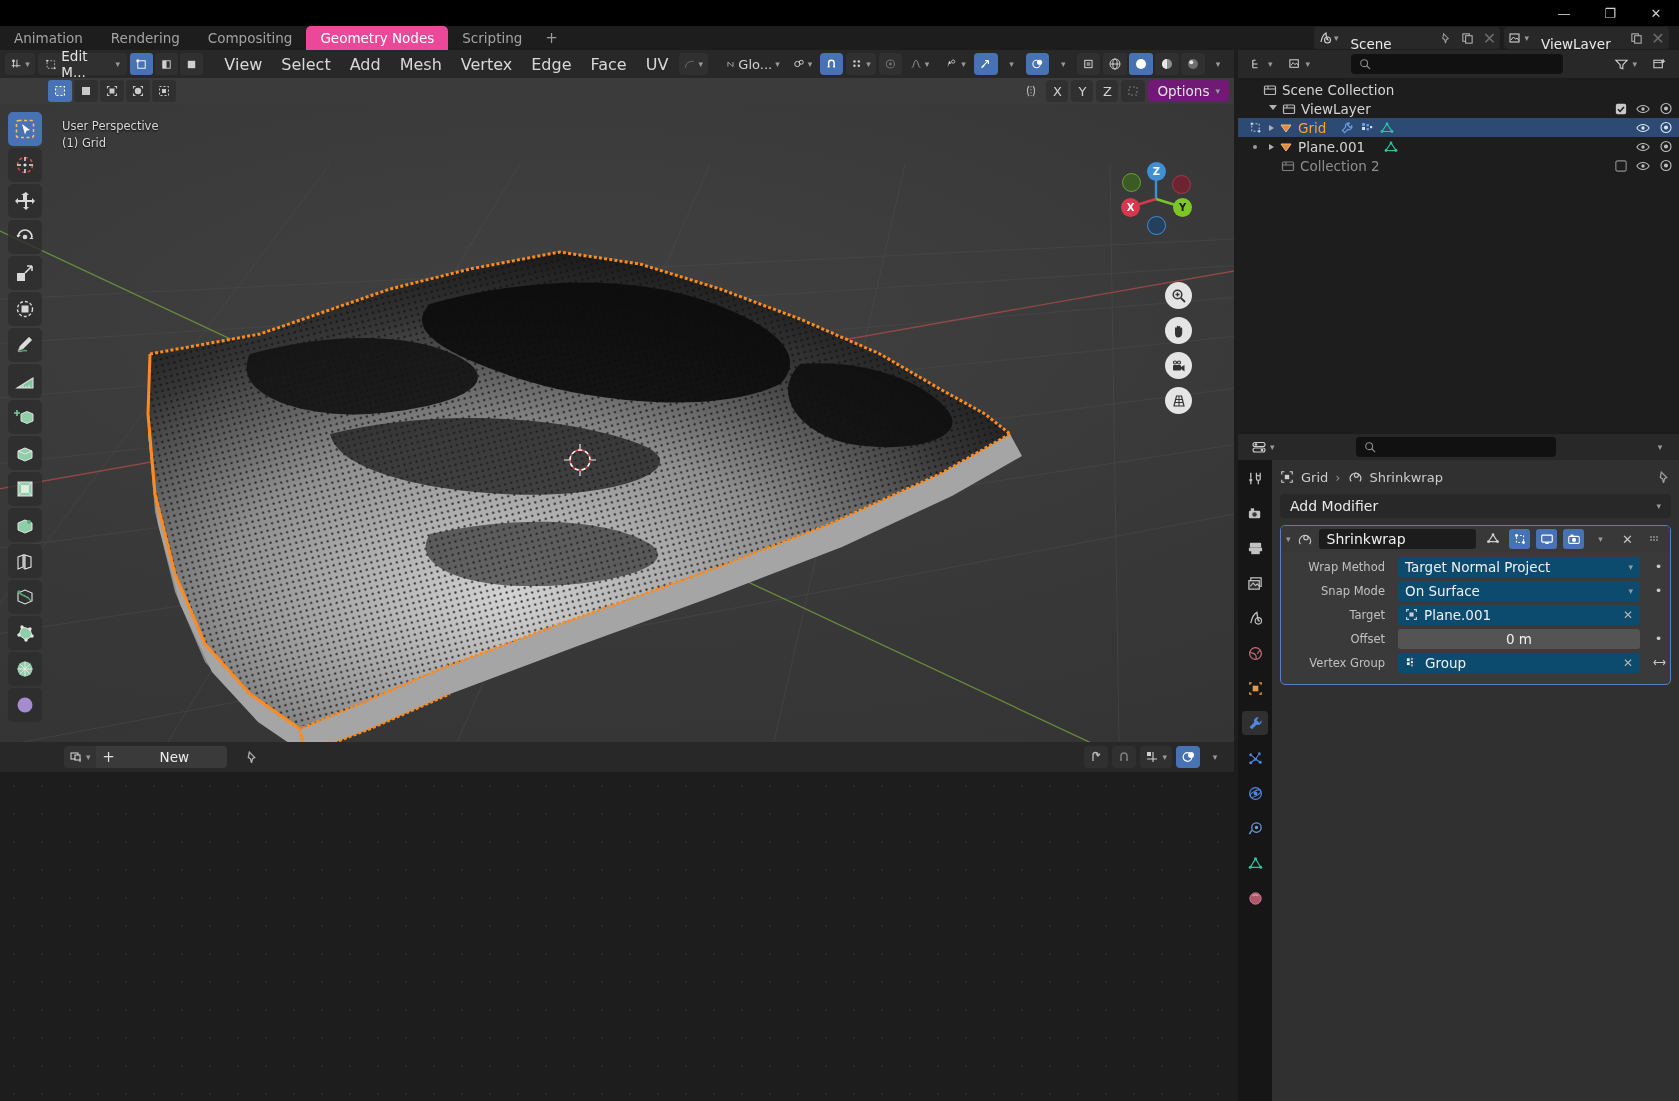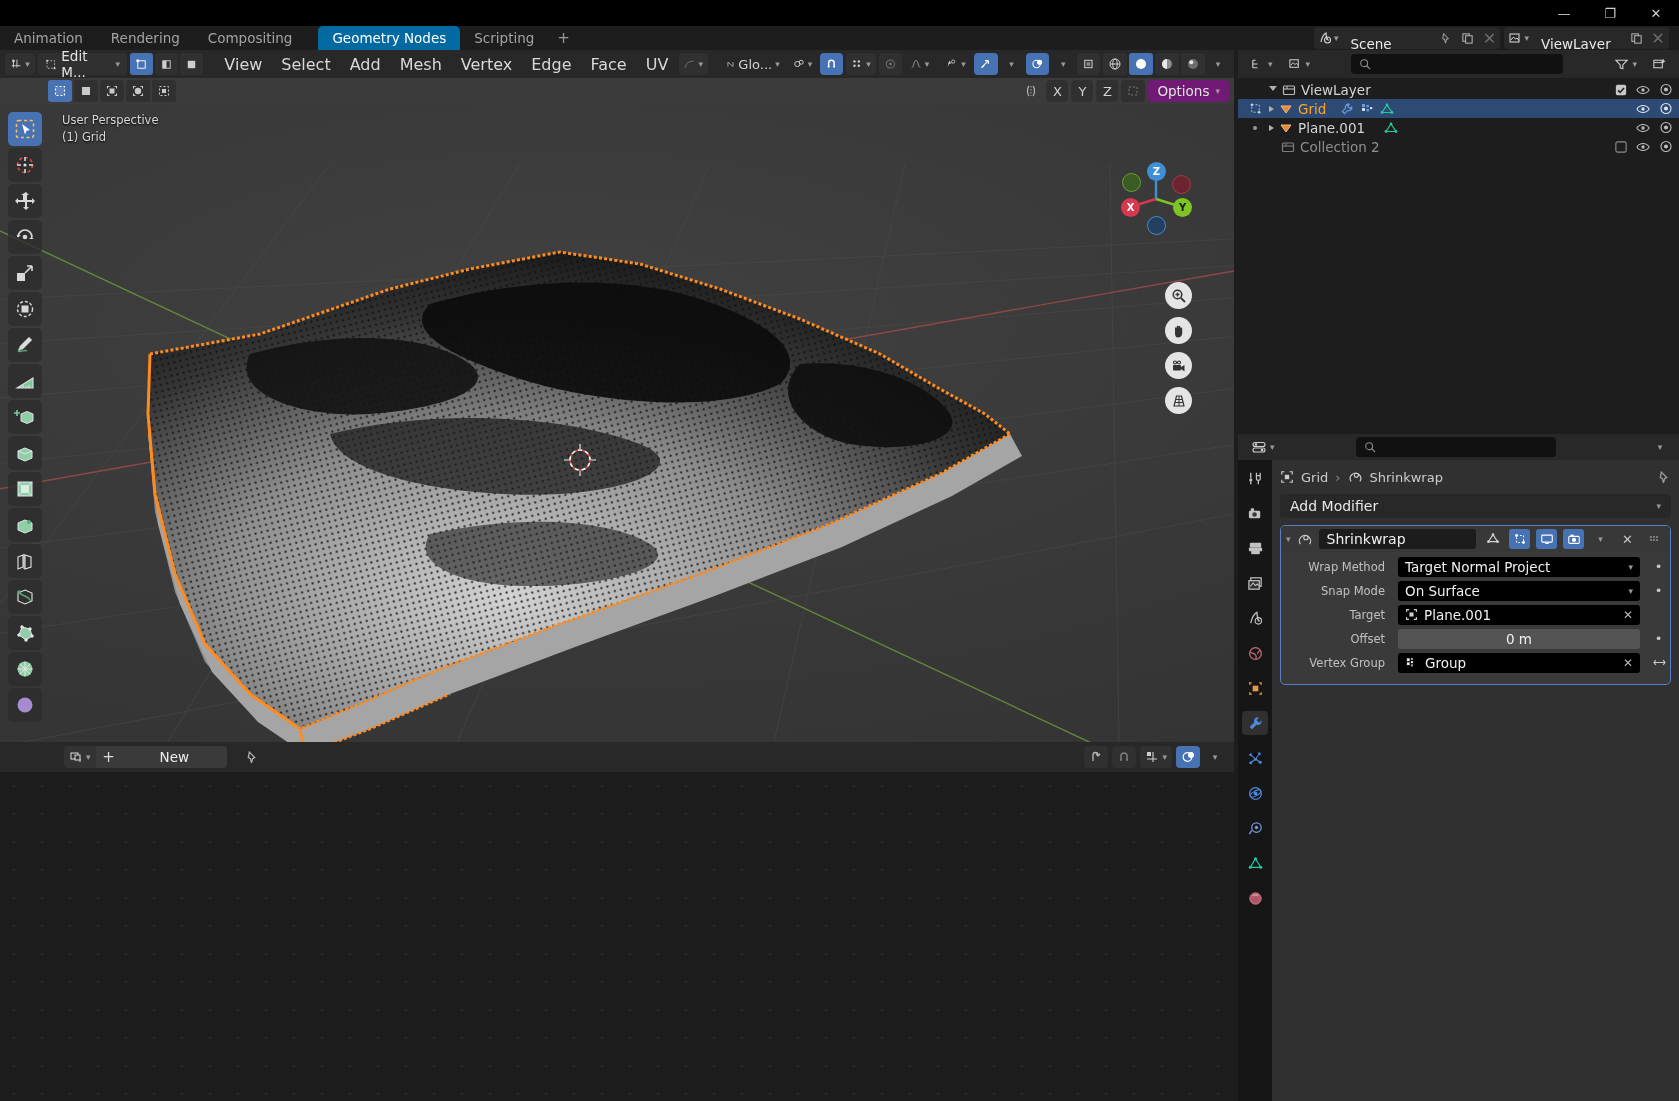--- a/index.html
+++ b/index.html
@@ -11,21 +11,21 @@
   .titlebar { position:absolute; left:0; top:0; width:1679px; height:26px;
     background:#000; display:flex; align-items:center; justify-content:flex-end; }
   .wbtn { width:46px; height:26px; display:flex; align-items:center; justify-content:center;
     color:#cfcfcf; font-size:13px; }
 
   
   .topbar { position:absolute; left:0; top:26px; width:1679px; height:24px;
     background:#1d1d1d; display:flex; align-items:flex-end; }
   .wstab { height:24px; padding:0 14px; display:flex; align-items:center;
     font-size:13.5px; color:#a3a3a3; border-radius:5px 5px 0 0; }
-  .wstab.active { background:#0369a1; color:#fff;margin-left:12px; }
+  .wstab.active { background:#ec4899; color:#fff; }
   .wstab.plus { color:#9a9a9a; padding:0 9px; font-size:15px; }
   .topbar-right { margin-left:auto; display:flex; align-items:center; gap:4px;
     padding-right:10px; height:24px; }
   .ctlgrp { display:flex; align-items:center; height:22px; border-radius:4px; overflow:hidden; }
   .ctl-icon { background:#282828; height:22px; padding:0 4px; display:flex; align-items:center;
     gap:2px; color:#c8c8c8; }
   .ctl-name { background:#282828; height:22px; padding:12px 12px 0 8px; display:flex;
     align-items:center; font-size:13.5px; color:#e9e9e9; min-width:92px; }
   .ctl-sq { background:#282828; height:22px; width:22px; display:flex; align-items:center;
     justify-content:center; color:#b6b6b6; }
@@ -55,21 +55,21 @@
   .segbtns .hbtn { border-radius:3px; }
 
   .optbtn { height:22px; padding:0 9px; display:flex; align-items:center; gap:6px;
     border-radius:4px; background:#701a75; font-size:13.5px; color:#e3e3e3; }
 
   
   .vp-canvas { position:absolute; left:0; top:54px; width:1234px; height:638px;
     background:
       radial-gradient(120% 90% at 45% 35%, #414141 0%, #383838 55%, #323232 100%); }
 
-  .vp-overlay-text { position:absolute; left:62px; top:8px; font-size:11.5px;
+  .vp-overlay-text { position:absolute; left:62px; top:14px; font-size:11.5px;
     color:#d8d8d8; line-height:17px; text-shadow:0 1px 2px #000; }
 
   
   .vp-tools { position:absolute; left:8px; top:8px; width:34px;
     display:flex; flex-direction:column; gap:2px; }
   .tool { width:34px; height:34px; border-radius:5px; background:#2d2d2dcc;
     display:flex; align-items:center; justify-content:center; }
   .tool.active { background:#4772b3; }
 
   
@@ -142,21 +142,21 @@
   .modhead { height:26px; display:flex; align-items:center; gap:6px; padding:0 5px;
     background:#383838; }
   .modtitle { flex:1; height:20px; background:#1c1c1c; border-radius:3px;
     display:flex; align-items:center; padding:0 8px; font-size:14px; color:#f0f0f0; }
   .mhbtn { width:21px; height:20px; display:flex; align-items:center;
     justify-content:center; border-radius:3px; color:#c8c8c8; }
   .mhbtn.on { background:#4772b3; color:#fff; }
   .modbody { padding:4px 6px 8px 6px; }
   .prow { display:flex; align-items:center; height:21px; margin-bottom:3px; gap:13px; }
   .plabel { width:98px; text-align:right; font-size:11.5px; color:#c0c0c0; }
-  .pfield { flex:1; height:20px; background:#000000; border-radius:3px;
+  .pfield { flex:1; height:20px; background:#0c4a6e; border-radius:3px;
     display:flex; align-items:center; padding:0 7px; gap:6px;
     font-size:13.5px; color:#f0f0f0;justify-content:center; }
   .pfield.slider { background:#545454; justify-content:center; }
   .pdot { width:11px; color:#c8c8c8; text-align:center; font-size:13px; }
   .xbtn { margin-left:auto; color:#b5b5b5; font-size:12px; }
 
   svg { display:block; }
 </style>
 </head>
 <body>
@@ -779,20 +779,31 @@
         <svg width="15" height="14" viewBox="0 0 16 14">
             <rect x="2" y="3" width="9" height="8" stroke="#cfcfcf" fill="none" stroke-width="1.1"></rect>
             <path d="M2 5.5h9" stroke="#cfcfcf" stroke-width="1"></path>
             <path d="M12 2v4M10 4h4" stroke="#cfcfcf" stroke-width="1.2"></path>
           </svg>
       </div>
     </div>
 
     <div class="ol-body">
 
+      <div class="ol-row">
+        <span class="indent" style="width:12px"></span>
+        <span>
+          <svg width="14" height="14" viewBox="0 0 14 14">
+              <rect x="1.5" y="3" width="11" height="8.5" rx="1" stroke="#b9b9b9" fill="none" stroke-width="1.2"></rect>
+              <path d="M1.5 6h11" stroke="#b9b9b9" stroke-width="1.1"></path>
+              <path d="M5 3v3" stroke="#b9b9b9" stroke-width="1.1"></path>
+            </svg>
+        </span>
+        <span class="ol-name">Scene Collection</span>
+      </div>
 
       <div class="ol-row">
         <span class="indent" style="width:18px"></span>
         <span class="tri down"></span>
         <span>
           <svg width="14" height="14" viewBox="0 0 14 14">
               <rect x="1.5" y="3" width="11" height="8.5" rx="1" stroke="#b9b9b9" fill="none" stroke-width="1.2"></rect>
               <path d="M1.5 6h11" stroke="#b9b9b9" stroke-width="1.1"></path>
               <path d="M5 3v3" stroke="#b9b9b9" stroke-width="1.1"></path>
             </svg>

